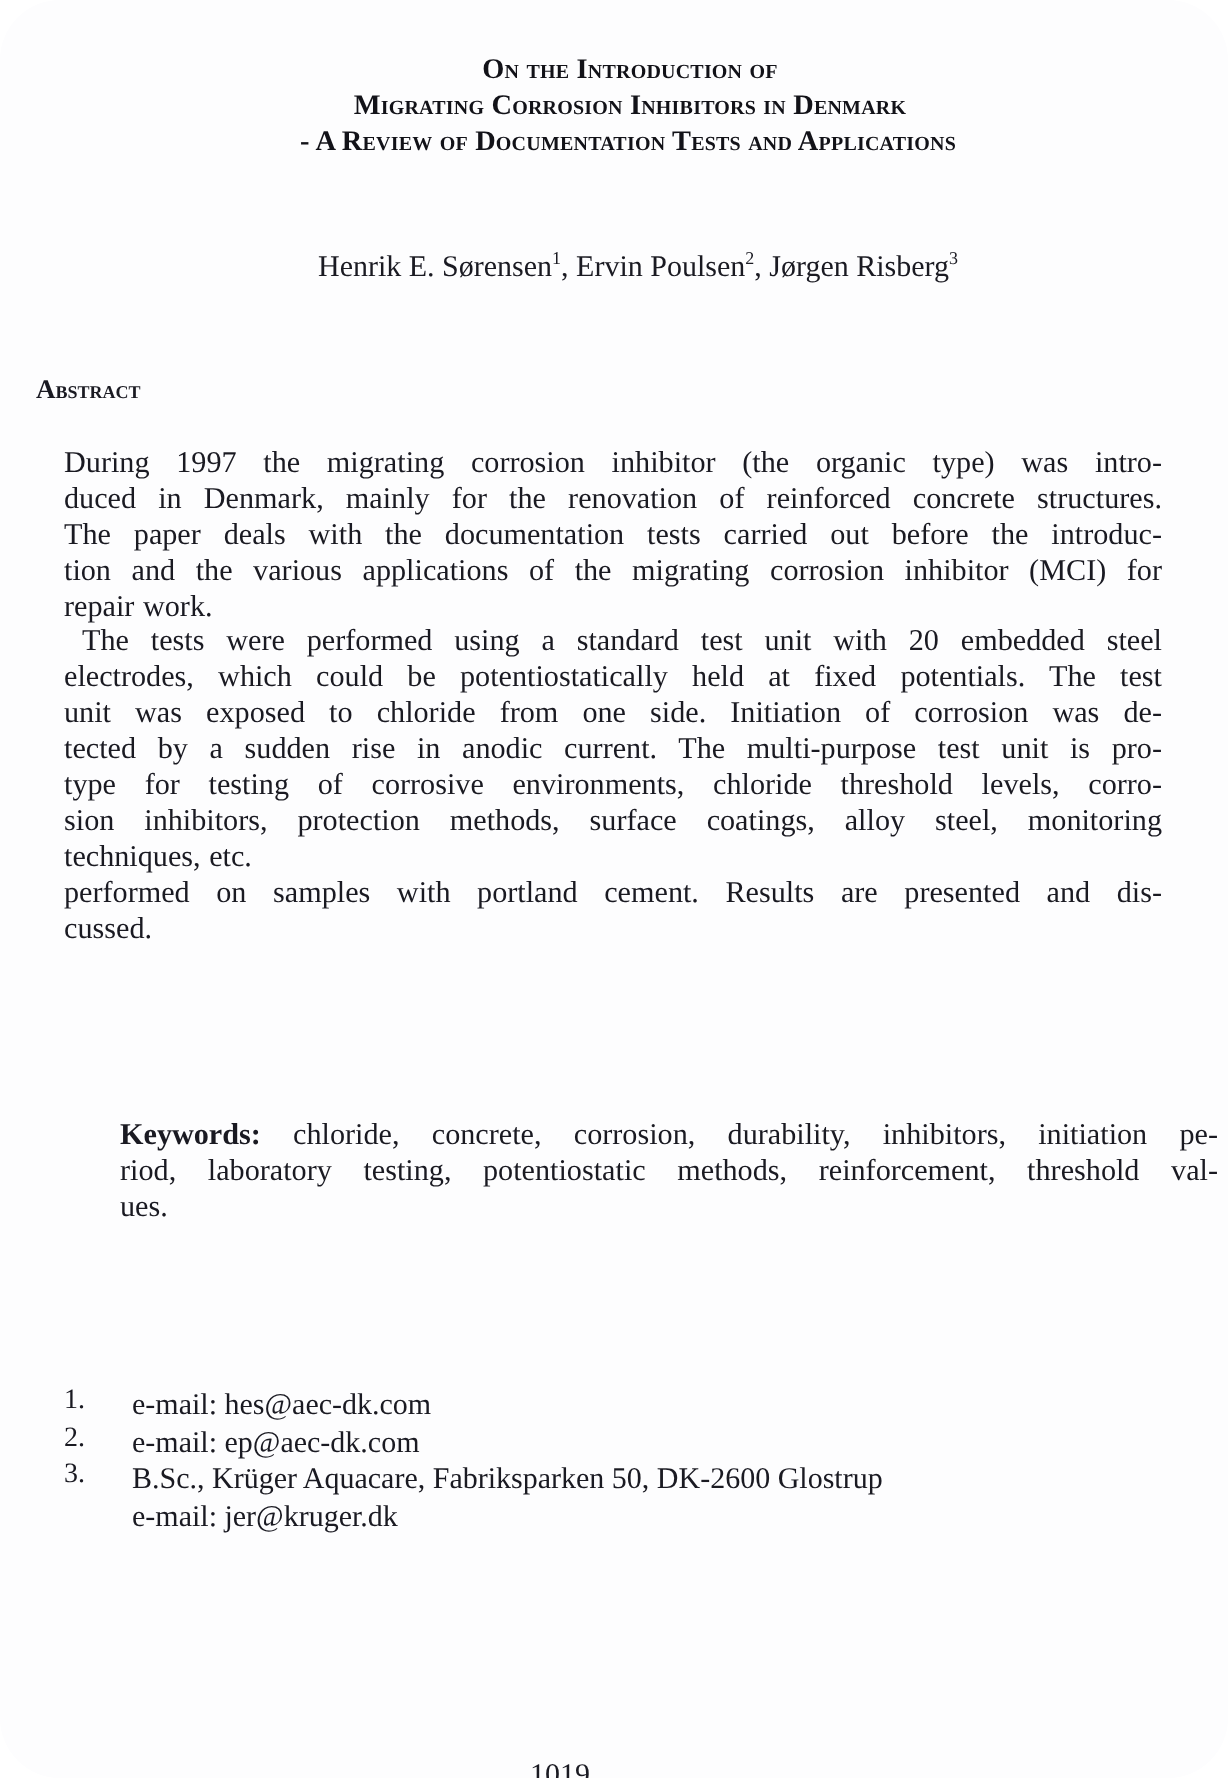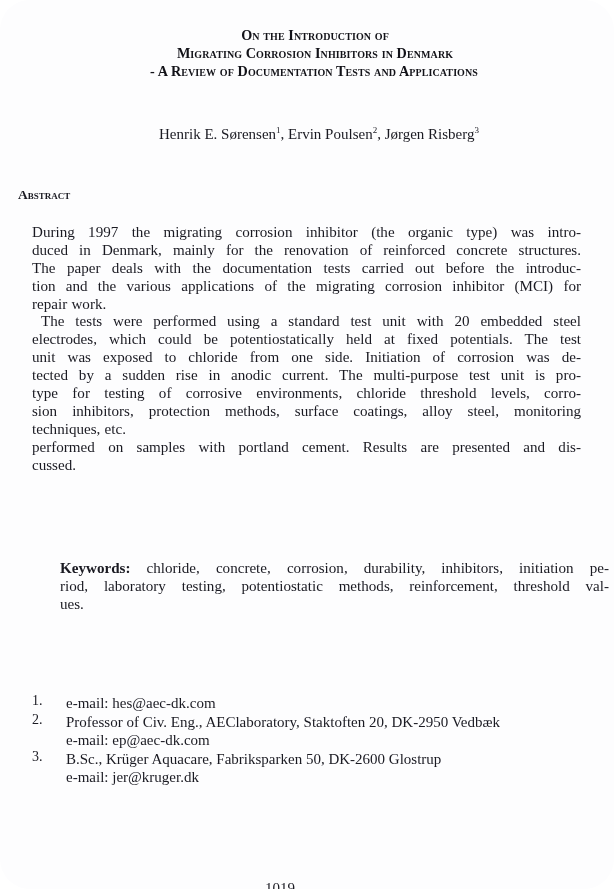--- a/index.html
+++ b/index.html
@@ -187,21 +187,20 @@
     <span class="line last">ues.</span>
   </div>
 
   <div class="footnotes">
     <div class="fn">
       <span class="fn-num">1.</span>
       <span class="fn-line">e-mail: hes@aec-dk.com</span>
     </div>
     <div class="fn">
       <span class="fn-num">2.</span>
-      <span class="fn-line">Professor of Civ. Eng., AEClaboratory, Staktoften 20, DK-2950 Vedbæk</span>
       <span class="fn-line">e-mail: ep@aec-dk.com</span>
     </div>
     <div class="fn">
       <span class="fn-num">3.</span>
       <span class="fn-line">B.Sc., Krüger Aquacare, Fabriksparken 50, DK-2600 Glostrup</span>
       <span class="fn-line">e-mail: jer@kruger.dk</span>
     </div>
   </div>
 
   <div class="page-number">1019</div>

